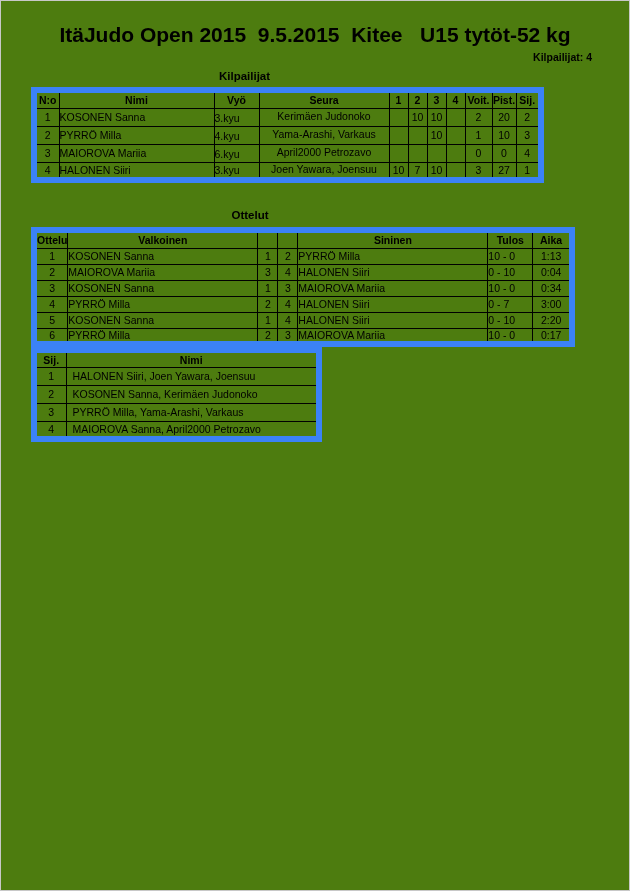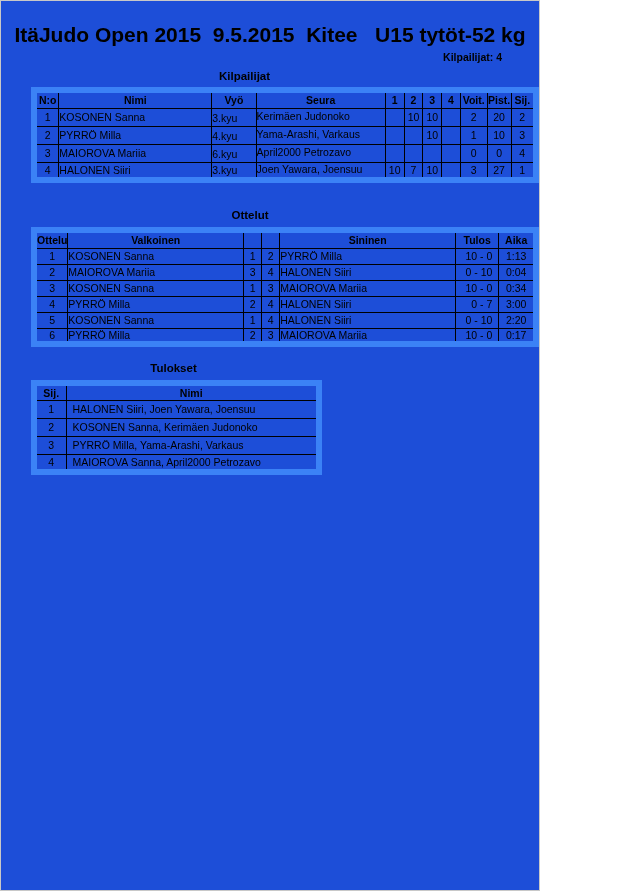--- a/index.html
+++ b/index.html
@@ -2,21 +2,21 @@
 <html><head>
 <meta charset="utf-8">
 <style>
   * { margin:0; padding:0; box-sizing:border-box; }
   html,body { background:#fff; }
   body {
     width:630px; height:891px;
     font-family:"Liberation Sans", sans-serif;
     color:#000; position:relative;
   }
-  .page { width:540px; height:891px; border:1px solid #c8c8c8; background:#1d4ed8; overflow:hidden; }
+  .page { width:630px; height:891px; border:1px solid #c8c8c8; background:#4d7c0f; overflow:hidden; }
   .title {
     margin-top:22px; text-align:center;
     font-size:21px; font-weight:bold; white-space:pre;
   }
   .count {
     margin-top:4px; margin-right:37px;
     text-align:right; font-size:10.5px; font-weight:bold;margin-left:42px;
   }
   .sec-heading { font-size:11.5px; font-weight:bold; text-align:center; }
   .h1 { width:507px; margin:7px 0 5px 30px; position:relative; left:-40px; }
@@ -33,23 +33,23 @@
   .t1 thead tr, .t1 tbody tr { height:18px; }
   .t2 thead tr { height:18px; }
   .t2 tbody tr { height:16px; }
   .t3 thead tr { height:17px; }
   .t3 tbody tr { height:18px; }
 
   .txt { text-align:left; }
   .num { text-align:center; }
   .sm  { font-size:9px; }
   .vtop { vertical-align:top; padding-top:1px; }
-  .vbot { vertical-align:bottom; padding-bottom:2px; }
+  .vbot { vertical-align:bottom; padding-bottom:2px;text-align:center; }
   .bl2 { border-left:2px solid #000; }
-  .tulos { text-align:right; padding-right:6px; }
+  .tulos { padding-right:6px; }
   .th-ottelu { font-size:9px; }
   .pad6 { padding-left:6px; }
 </style>
 </head>
 <body>
 
 <div class="page">
 
   <div class="title">ItäJudo Open 2015  9.5.2015  Kitee   U15 tytöt-52 kg</div>
   <div class="count">Kilpailijat: 4</div>
@@ -213,21 +213,20 @@
         <td class="txt">PYRRÖ Milla</td>
         <td class="num">2</td>
         <td class="num">3</td>
         <td class="txt">MAIOROVA Mariia</td>
         <td class="tulos">10 - 0</td>
         <td class="num">0:17</td>
       </tr>
     </tbody>
   </table>
 
-  <div class="sec-heading h3">Tulokset</div>
   <table class="tbl t3">
     <colgroup>
       <col style="width:32px">
         <col style="width:253px">
     </colgroup>
     <thead>
       <tr>
         <th>Sij.</th>
         <th>Nimi</th>
       </tr>

